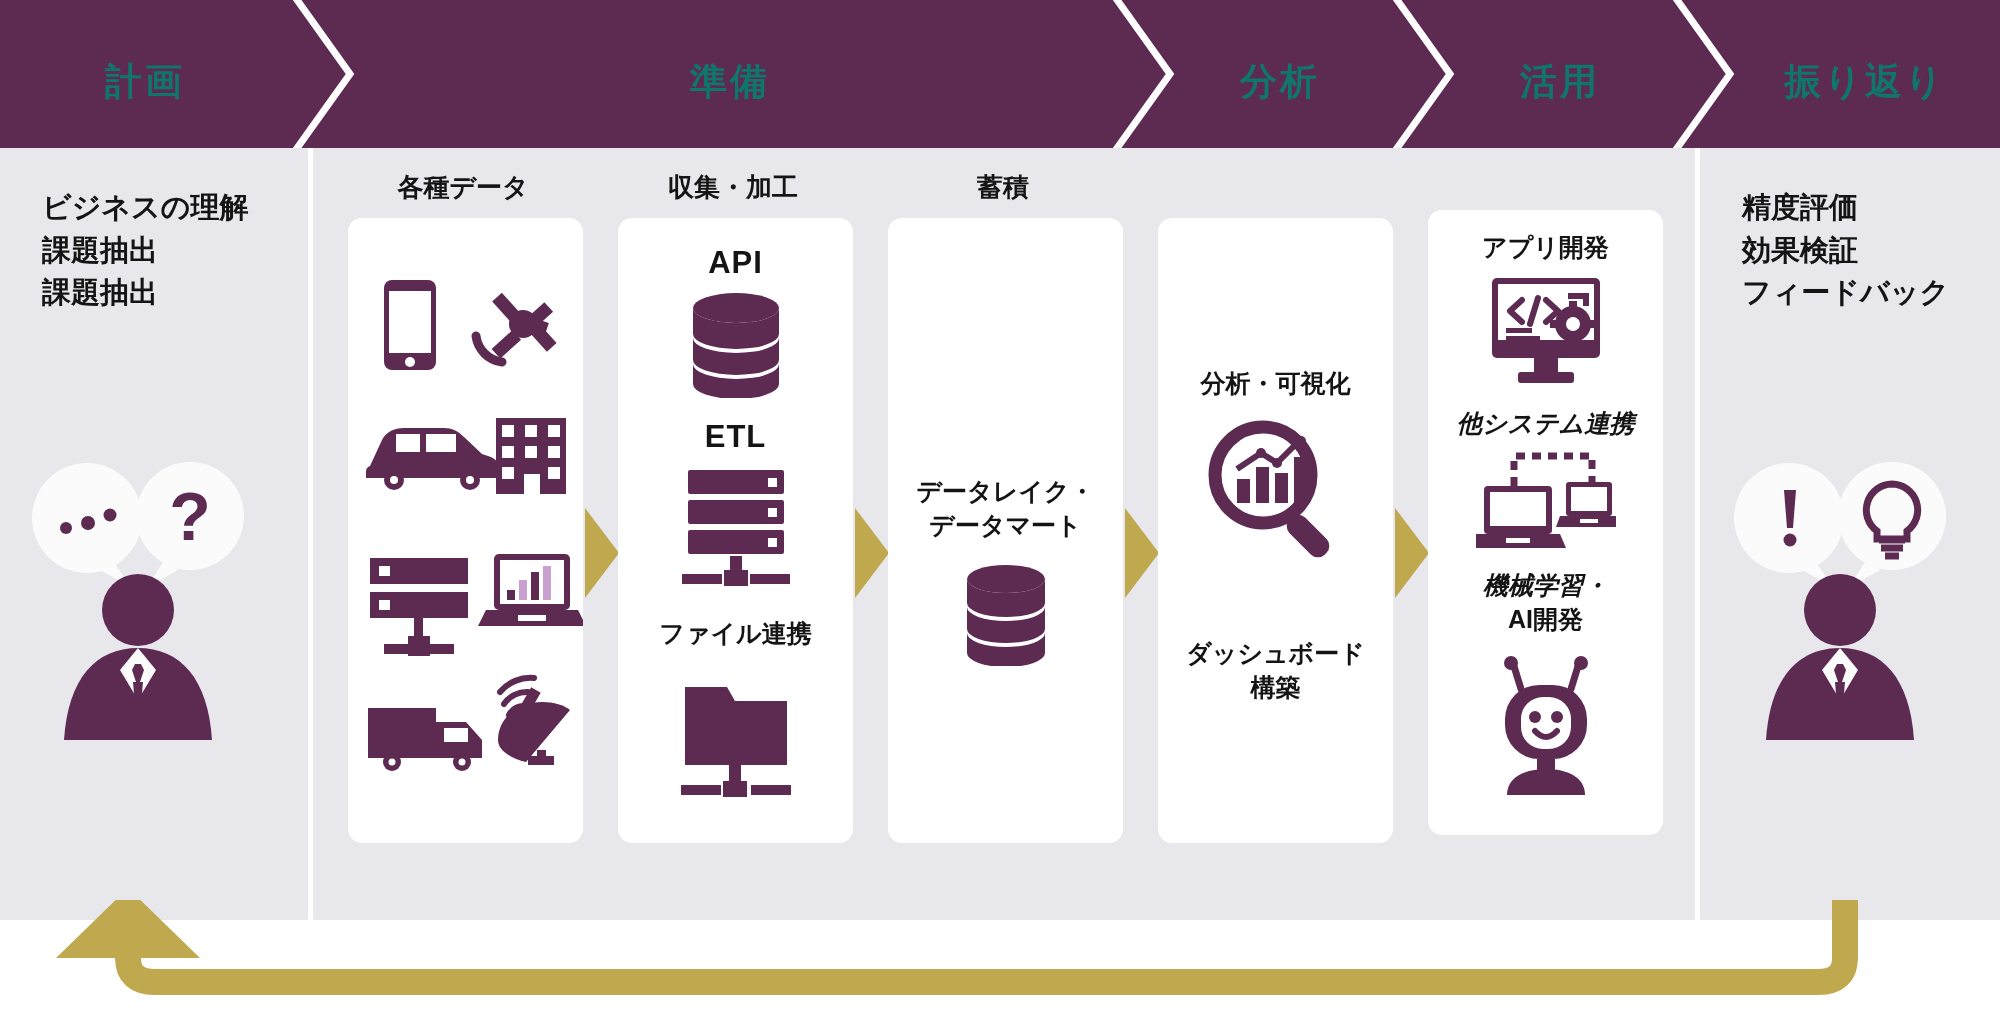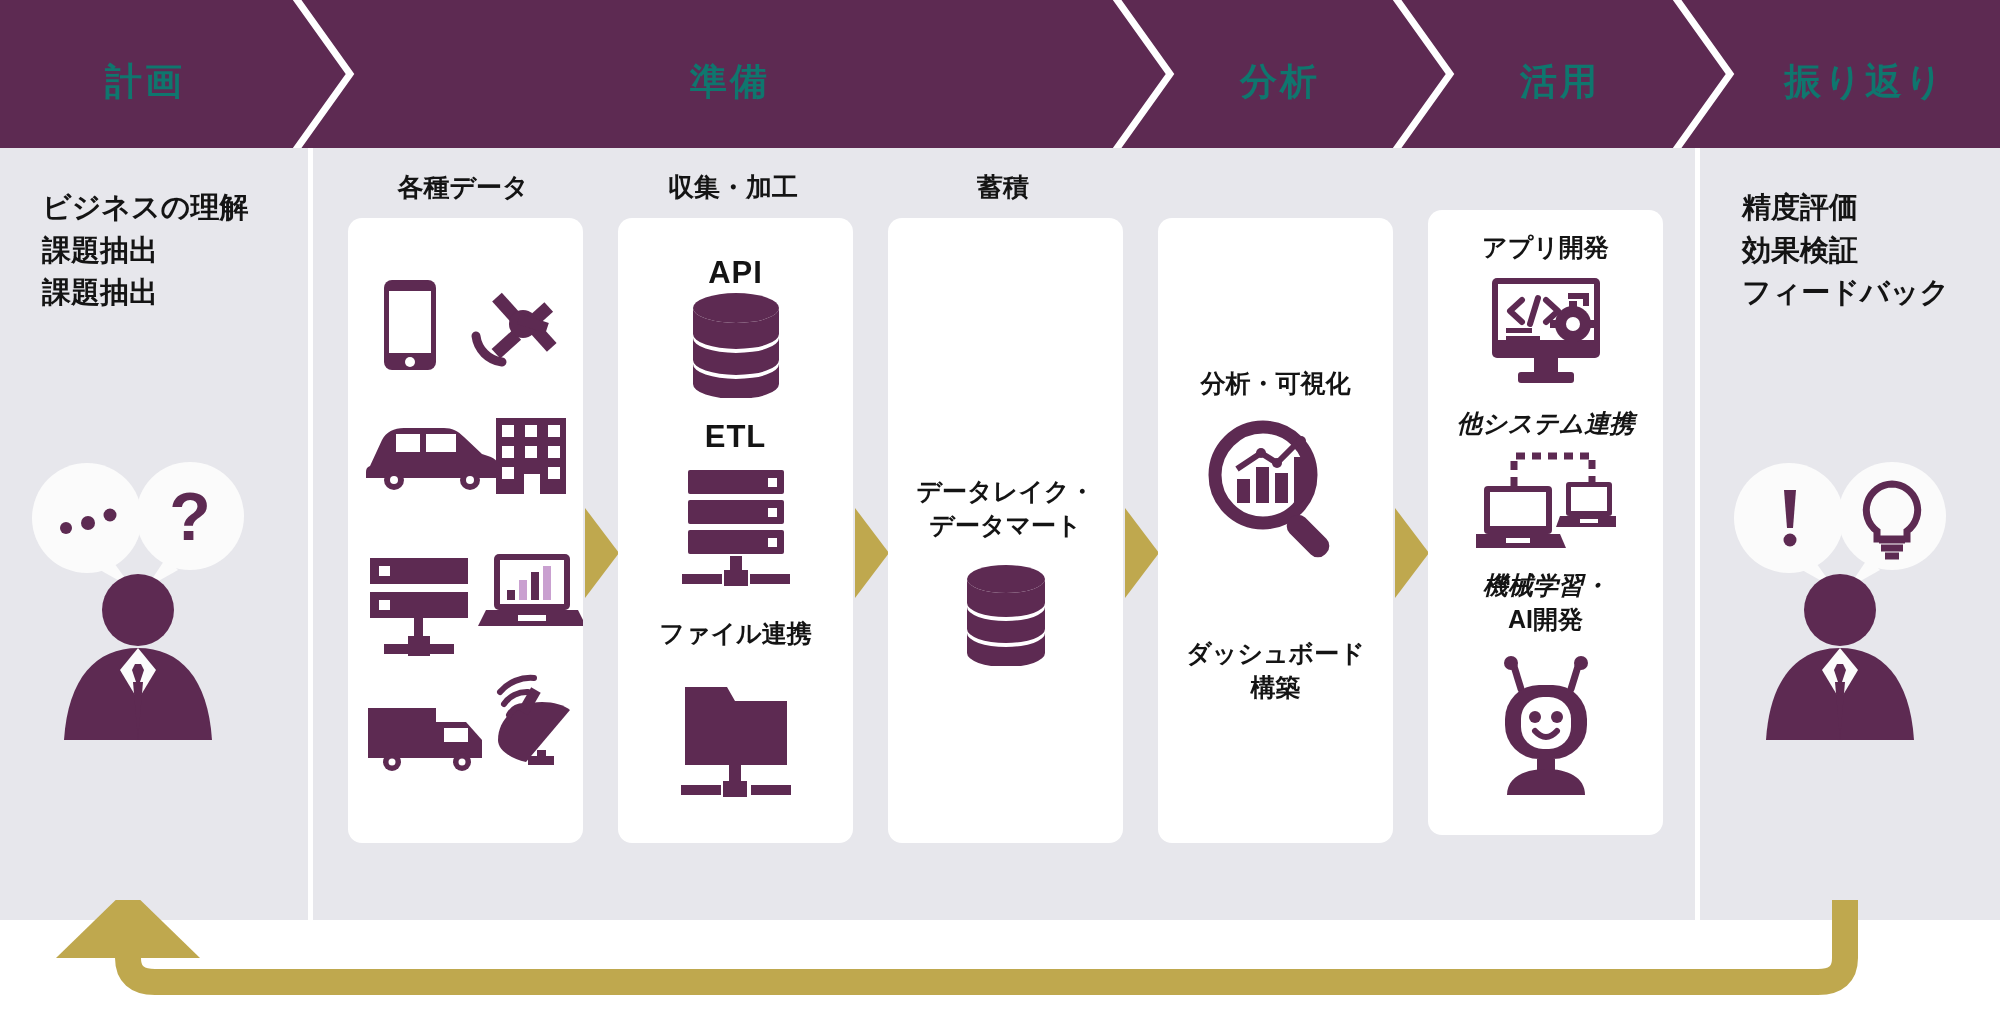--- a/index.html
+++ b/index.html
@@ -238,21 +238,21 @@
       </div>
 
       <div class="gold-chevron" style="left:272px; top:360px;">
         <svg width="38" height="90" viewBox="0 0 38 90">
             <path d="M0 0 L34 45 L0 90 Z" fill="#bfa84e"></path>
           </svg>
       </div>
 
       <div class="card" style="left:305px; top:70px; width:235px; height:625px;">
         <div class="card-inner">
-          <div class="card-label big" style="top:36px;">API</div>
+          <div class="card-label big" style="top:26px;">API</div>
           <div class="icon-wrap" style="left:0; top:70px; width:235px; height:110px;">
             <svg width="110" height="110" viewBox="0 0 110 110">
               <g fill="#5d2a52">
                 <ellipse cx="55" cy="20" rx="43" ry="15"></ellipse>
                 <path d="M12 20 L12 46 A43 15 0 0 0 98 46 L98 20 A43 15 0 0 1 12 20 Z"></path>
                 <path d="M12 50 L12 72 A43 15 0 0 0 98 72 L98 50 A43 15 0 0 1 12 50 Z"></path>
                 <path d="M12 76 L12 96 A43 15 0 0 0 98 96 L98 76 A43 15 0 0 1 12 76 Z"></path>
               </g>
             </svg>
           </div>

